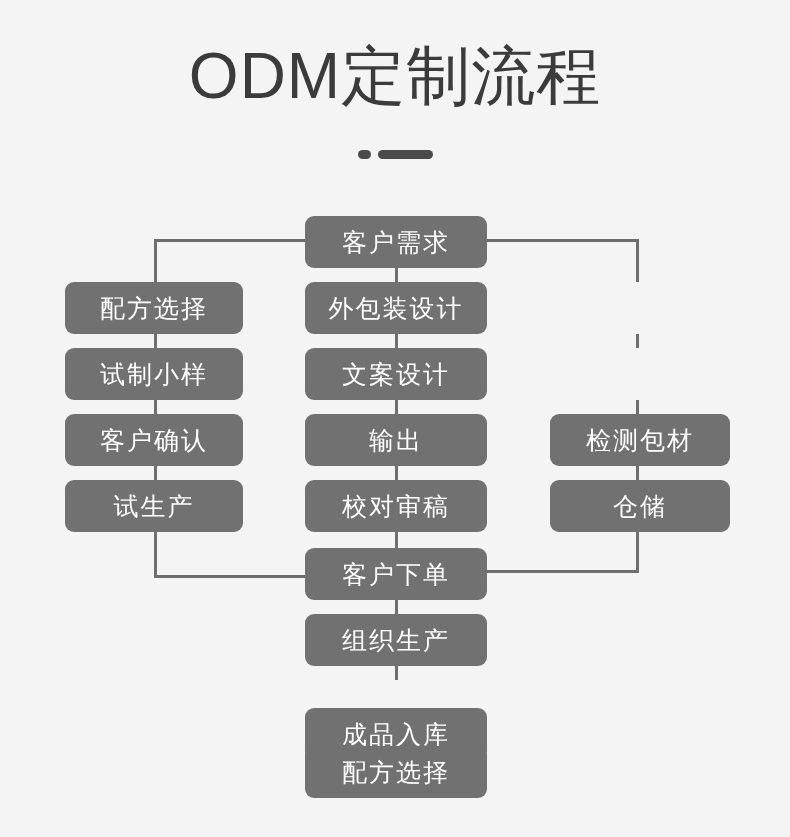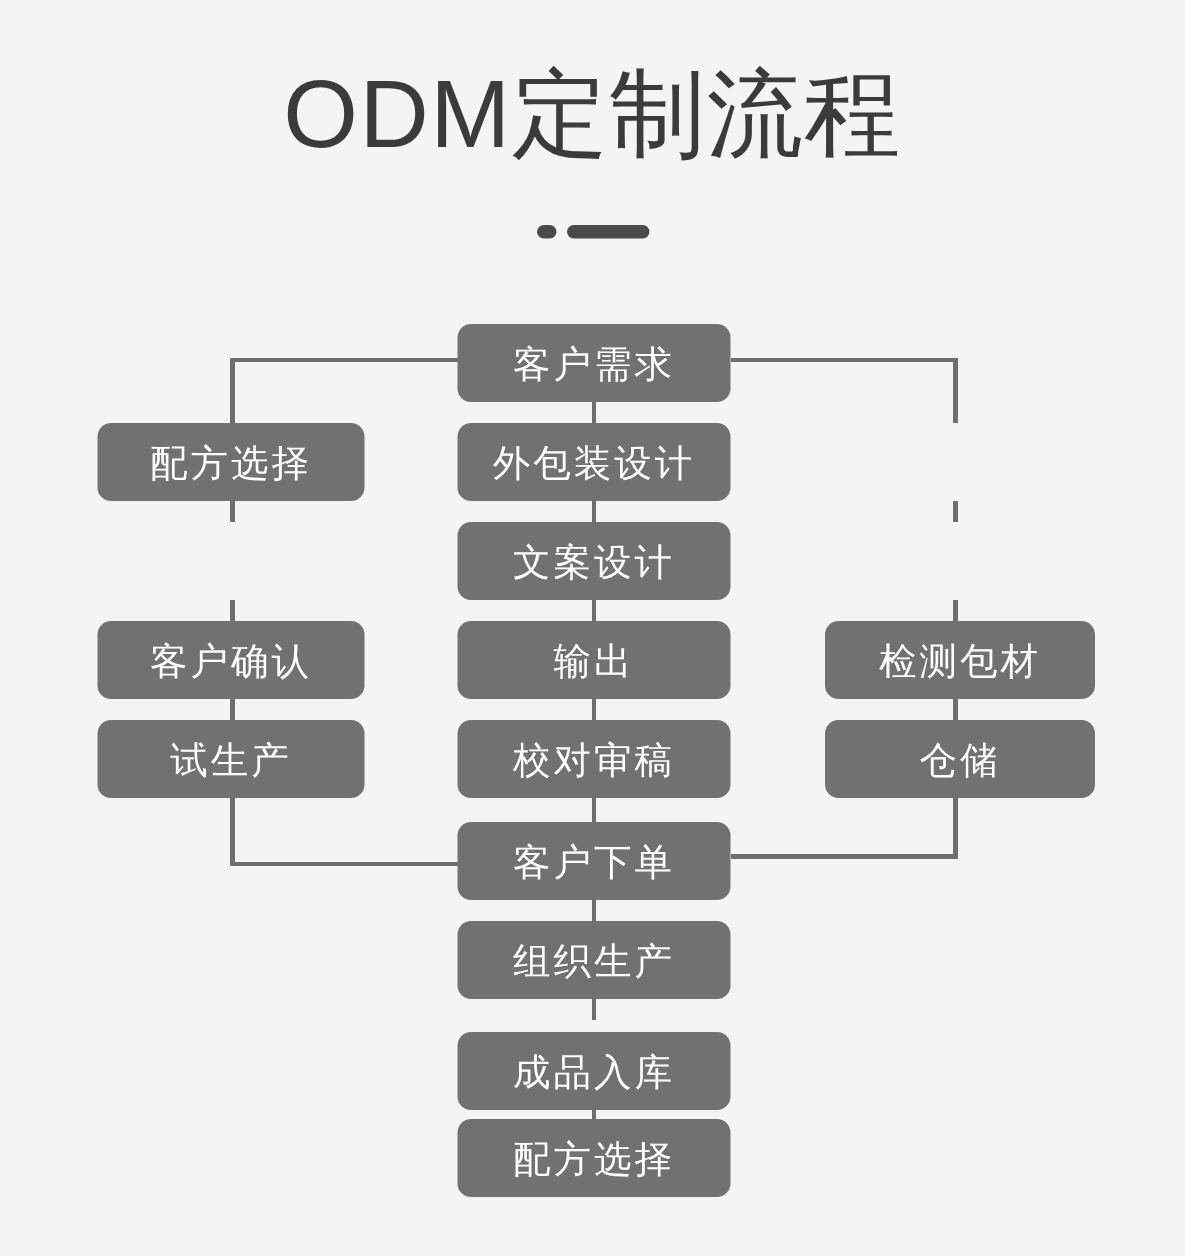--- a/index.html
+++ b/index.html
@@ -137,24 +137,25 @@
     </svg>
 
     <div class="node col-center" style="top:282px">外包装设计</div>
     <div class="node col-center" style="top:216px">客户需求</div>
     <div class="node col-center" style="top:348px">文案设计</div>
     <div class="node col-center" style="top:414px">输出</div>
     <div class="node col-center" style="top:480px">校对审稿</div>
     <div class="node col-center" style="top:548px">客户下单</div>
 
     <div class="node col-left" style="top:282px">配方选择</div>
+    <div class="node col-left" style="top:348px">试制小样</div>
     <div class="node col-left" style="top:414px">客户确认</div>
     <div class="node col-left" style="top:480px">试生产</div>
 
     <div class="node col-right" style="top:414px">检测包材</div>
     <div class="node col-right" style="top:480px">仓储</div>
 
     <div class="node col-center" style="top:614px">组织生产</div>
-    <div class="node col-center" style="top:688px">成品入库</div>
+    <div class="node col-center" style="top:708px">成品入库</div>
     <div class="node col-center" style="top:746px">配方选择</div>
 
   </div>
 </div>
 
 </body></html>

